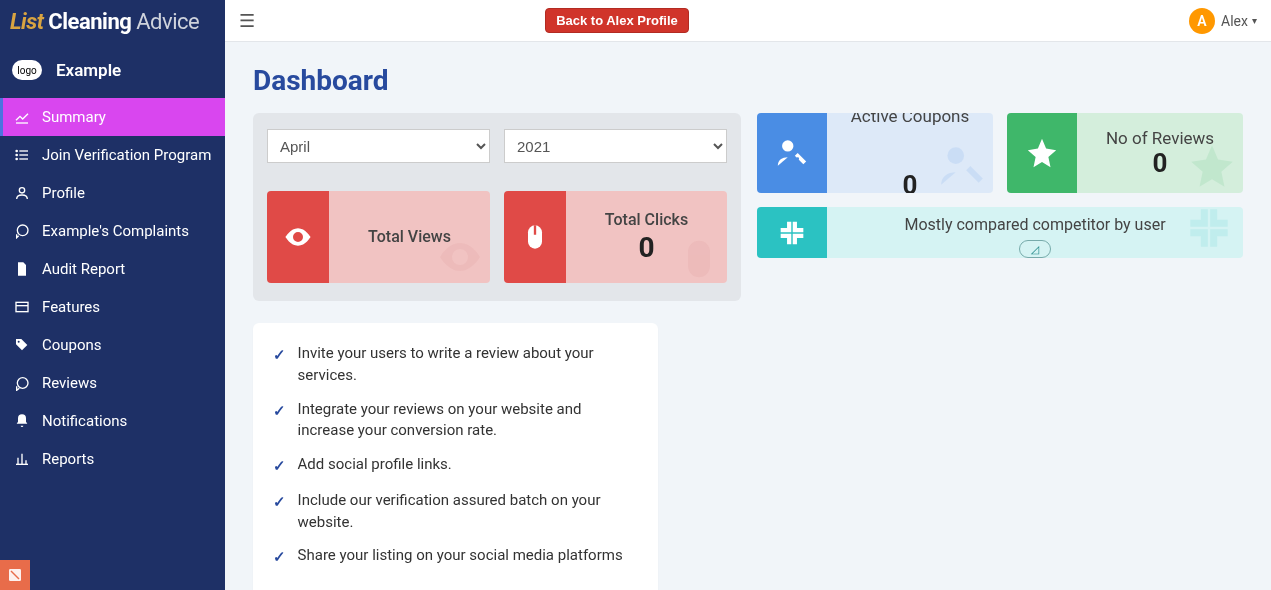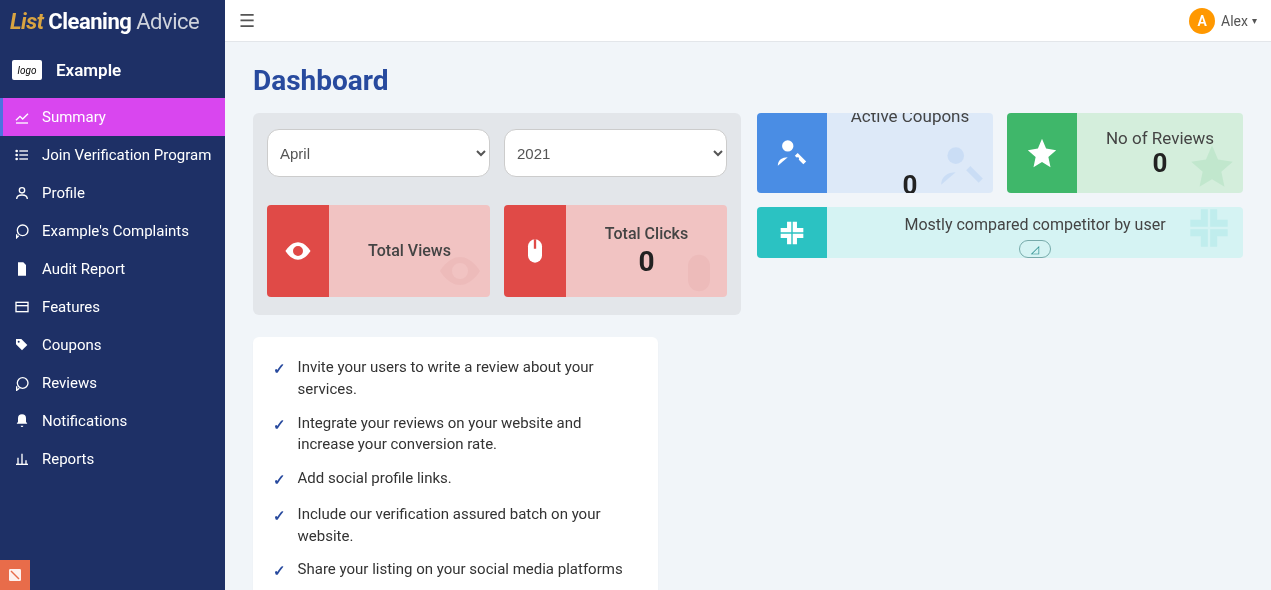--- a/index.html
+++ b/index.html
@@ -34,23 +34,22 @@
   .logo-text .l2 { color: #ffffff; }
   .logo-text .l3 { color: #cfd3dc; font-weight: 400; }
   .org-row {
     display: flex;
     align-items: center;
     padding: 18px 12px 18px 12px;
   }
   .org-badge {
     width: 30px; height: 20px;
     background: #fff; color: #000;
-    border-radius: 2px;
+    border-radius: 10px;
     font-size: 10px;
-    font-style: italic;
     display: flex; align-items: center; justify-content: center;
     margin-right: 14px;
   }
   .org-name { font-size: 17px; font-weight: 600; }
   .nav { list-style: none; }
   .nav li {
     display: flex;
     align-items: center;
     height: 38px;
     padding: 0 12px;
@@ -150,23 +149,23 @@
     padding: 16px 14px 18px 14px;
     width: 488px;
   }
   .selects-row {
     display: flex;
     gap: 14px;
     margin-bottom: 28px;
   }
   select {
     flex: 1;
-    height: 48px;
+    height: 34px;
     border: 1px solid #ccc;
-    border-radius: 12px;
+    border-radius: 0;
     padding: 0 8px;
     font-size: 15px;
     background: #fff;
     color: #555;
   }
   .metric-row { display: flex; gap: 14px; }
   .metric {
     flex: 1;
     display: flex;
     height: 92px;
@@ -388,20 +387,21 @@
   <div class="bottom-badge">
     <svg width="16" height="16" viewBox="0 0 24 24" fill="#fff2ec">
         <rect x="3" y="3" width="18" height="18" rx="2" fill="#fff" opacity="0.9"></rect>
         <path d="M6 6l12 12" stroke="#e86c4a" stroke-width="2"></path>
       </svg>
   </div>
 </aside>
 
 <header class="header">
   <span class="hamburger">☰</span>
+  <button class="back-btn">Back to Alex Profile</button>
   <div class="user-menu">
     <div class="avatar">A</div>
     <span class="user-name">Alex</span>
     <span class="caret">▾</span>
   </div>
 </header>
 
 <main class="main">
   <h1 class="page-title">Dashboard</h1>
 

